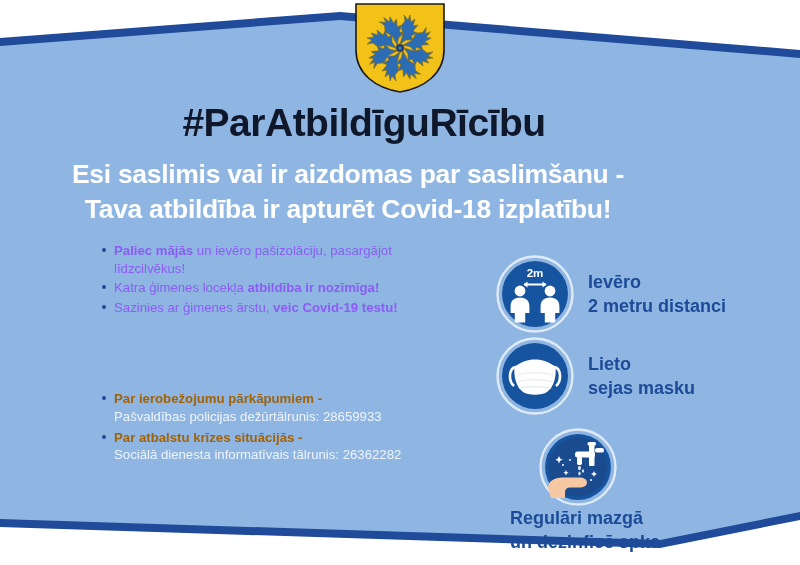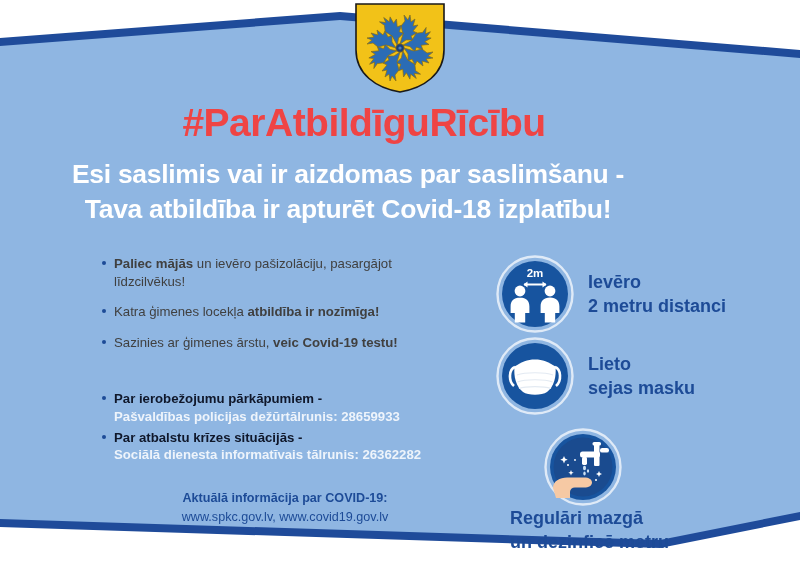--- a/index.html
+++ b/index.html
@@ -21,56 +21,56 @@
   .crest{
     position:absolute;left:352px;top:2px;width:96px;height:92px;
     z-index:5;
   }
 
   
   .content{position:absolute;left:0;top:0;width:800px;height:565px;z-index:6;}
 
   .hashtag{
     position:absolute;left:0;top:103px;width:728px;text-align:center;
-    font-size:39px;font-weight:bold;color:#ef4444;letter-spacing:-0.5px;
+    font-size:39px;font-weight:bold;color:#0f172a;letter-spacing:-0.5px;
     line-height:1.05;
   }
   .subtitle{
     position:absolute;left:0;top:157px;width:696px;text-align:center;
     font-size:26.5px;font-weight:bold;color:#ffffff;line-height:1.32;
     letter-spacing:-0.3px;
   }
 
   
   .left-col{
     position:absolute;left:100px;top:242px;width:352px;
     color:#1d4b97;
   }
   ul.bul{list-style:none;margin:0;padding:0;}
   ul.bul li{
     position:relative;padding-left:14px;font-size:13.2px;line-height:1.34;
-    margin-bottom:2px;color:#404040;margin-top:13px;
+    margin-bottom:2px;color:#8b5cf6;
   }
   ul.bul li:before{
     content:"";position:absolute;left:2px;top:6px;width:4px;height:4px;
     border-radius:50%;background:#1d4b97;
   }
   ul.bul li.just{text-align:justify;}
   .b{font-weight:bold;}
 
   .phones{
     position:absolute;left:100px;top:390px;width:360px;color:#1d4b97;
   }
   .phones .row{position:relative;padding-left:14px;margin-bottom:3px;}
   .phones .row:before{
     content:"";position:absolute;left:2px;top:6px;width:4px;height:4px;
     border-radius:50%;background:#1d4b97;
   }
-  .phones .hd{font-size:13.2px;font-weight:bold;line-height:1.35;color:#0f172a;}
-  .phones .sub{font-size:13.2px;line-height:1.35;color:#eef4fb;font-weight:bold;}
+  .phones .hd{font-size:13.2px;font-weight:bold;line-height:1.35;color:#a16207;}
+  .phones .sub{font-size:13.2px;line-height:1.35;color:#eef4fb;}
 
   .footer{
     position:absolute;left:0;top:489px;width:570px;text-align:center;
   }
   .footer .f1{font-size:12.6px;font-weight:bold;color:#1d4b97;line-height:1.5;}
   .footer .f2{font-size:12.6px;color:#1d4b97;line-height:1.5;}
 
   
   .icon-row{position:absolute;left:496px;display:flex;align-items:center;}
   .icon-row .badge{width:78px;height:78px;flex:0 0 78px;}
@@ -155,24 +155,20 @@
       <div class="row">
         <div class="hd">Par ierobežojumu pārkāpumiem -</div>
         <div class="sub">Pašvaldības policijas dežūrtālrunis: 28659933</div>
       </div>
       <div class="row">
         <div class="hd">Par atbalstu krīzes situācijās -</div>
         <div class="sub">Sociālā dienesta informatīvais tālrunis: 26362282</div>
       </div>
     </div>
 
-    <div class="footer">
-      <div class="f1">Aktuālā informācija par COVID-19:</div>
-      <div class="f2">www.spkc.gov.lv, www.covid19.gov.lv</div>
-    </div>
 
     <div class="icon-row" id="row-distance">
       <svg class="badge" viewBox="0 0 78 78">
         <circle cx="39" cy="39" r="37.5" fill="none" stroke="#dfeaf7" stroke-width="2.4"></circle>
         <circle cx="39" cy="39" r="33" fill="#17549f"></circle>
         <text x="39" y="22" text-anchor="middle" fill="#ffffff" font-size="11.5" font-weight="bold" font-family="Liberation Sans, sans-serif">2m</text>
         <g stroke="#ffffff" stroke-width="2" fill="none">
           <line x1="28" y1="29.5" x2="50" y2="29.5"></line>
           <polyline points="31.5,26.5 27.5,29.5 31.5,32.5" fill="#ffffff" stroke="none"></polyline>
           <polyline points="46.5,26.5 50.5,29.5 46.5,32.5" fill="#ffffff" stroke="none"></polyline>
@@ -236,18 +232,18 @@
           <circle cx="24" cy="37" r="1"></circle>
           <circle cx="52" cy="52" r="1"></circle>
           <circle cx="31" cy="32" r="0.9"></circle>
         </g>
         <path d="M9,60 C9,53 16,49.5 23,49.5 L40,49.5 C45,49.5 48,51.5 48,54.5
                  C48,57.5 45,59.5 40,59.5 L31,59.5 C28,59.5 26,61.5 26,64
                  L26,70 L12,70 Z" fill="#f6c9a4"></path>
       </svg>
       <div class="lbl">
         <div>Regulāri mazgā</div>
-        <div>un dezinficē metru</div>
+        <div>un dezinficē spkc</div>
       </div>
     </div>
 
   </div>
 </div>
 
 </body></html>

